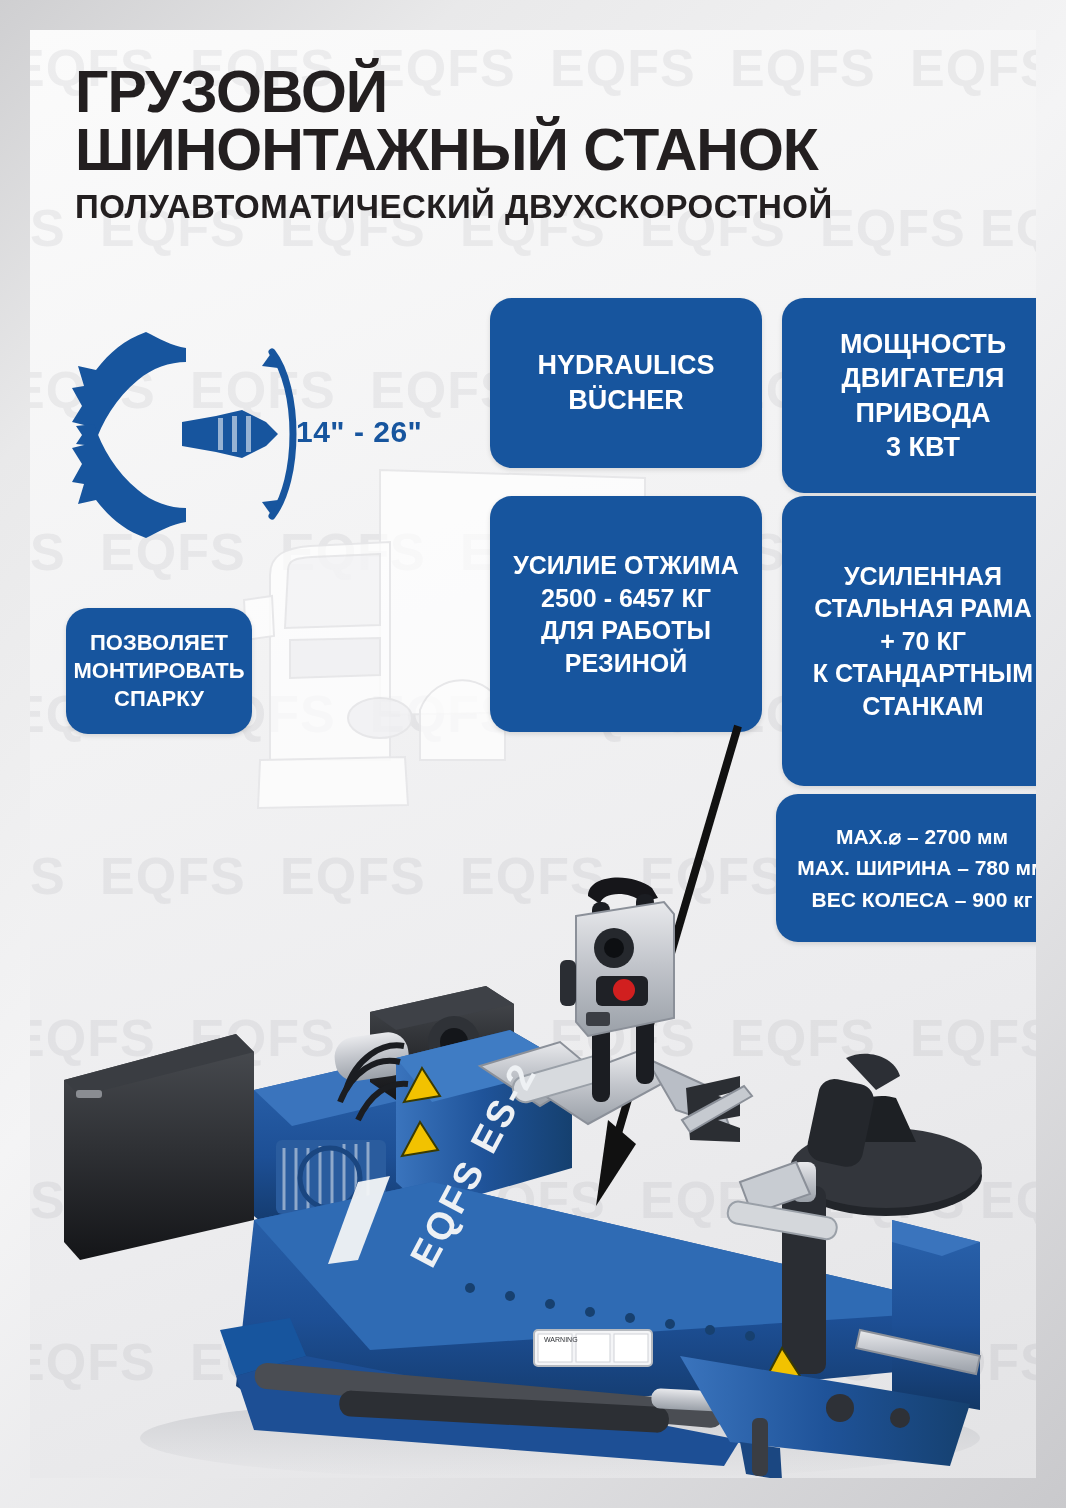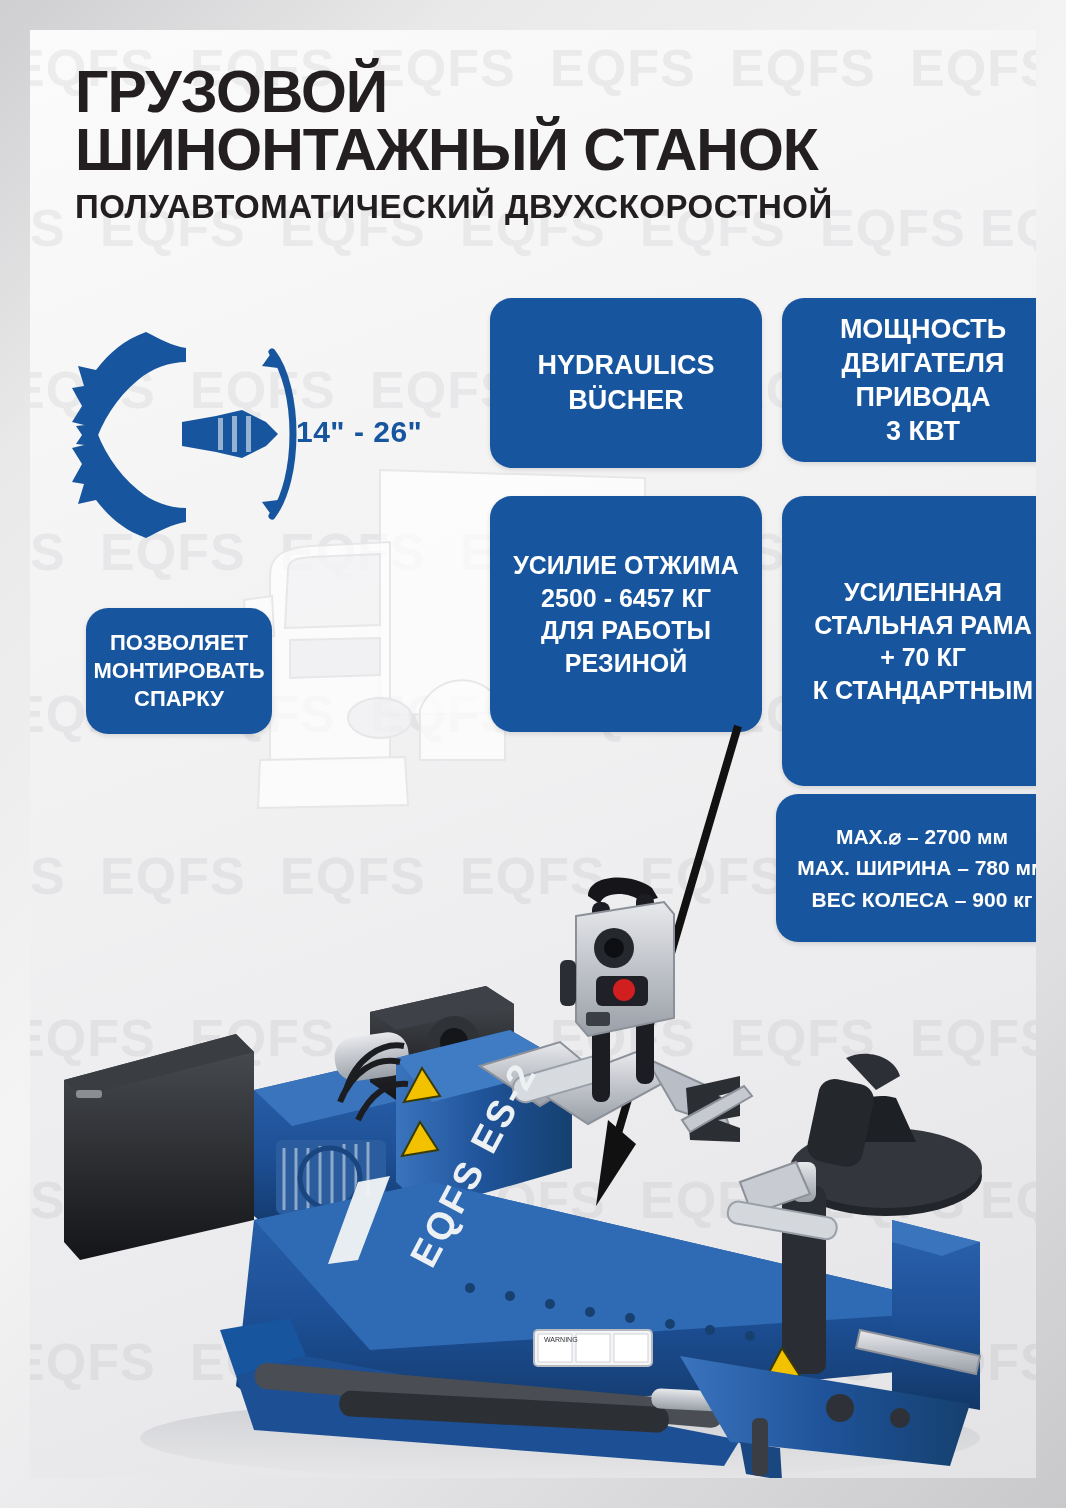--- a/index.html
+++ b/index.html
@@ -105,34 +105,34 @@
     width: 100%;
     padding: 0 10px;
   }
   .badge .line { display: block; }
 
   #badge-pump {
     left: 460px; top: 268px; width: 272px; height: 170px;
     font-size: 27px; line-height: 1.28;
   }
   #badge-power {
-    left: 752px; top: 268px; width: 282px; height: 164px;
+    left: 752px; top: 268px; width: 282px; height: 195px;
     font-size: 27px; line-height: 1.26;
   }
   #badge-force {
     left: 460px; top: 466px; width: 272px; height: 236px;
     font-size: 25px; line-height: 1.3;
   }
   #badge-frame {
     left: 752px; top: 466px; width: 282px; height: 290px;
     font-size: 25px; line-height: 1.3;
   }
   #badge-dual {
     left: 36px; top: 578px; width: 186px; height: 126px;
-    font-size: 22px; line-height: 1.28; margin-left: 20px;
+    font-size: 22px; line-height: 1.28;
   }
   #badge-dims {
     left: 746px; top: 764px; width: 292px; height: 148px;
     font-size: 21px; line-height: 1.5;
     text-transform: none;
   }
   #badge-dims .line { white-space: nowrap; }
 
   
   .clamp-wrap {
@@ -322,20 +322,21 @@
         <span class="line">РЕЗИНОЙ</span>
       </div>
     </div>
 
     <div class="badge" id="badge-frame">
       <div class="inner">
         <span class="line">УСИЛЕННАЯ</span>
         <span class="line">СТАЛЬНАЯ РАМА</span>
         <span class="line">+ 70 КГ</span>
         <span class="line">К СТАНДАРТНЫМ</span>
+        <span class="line">СТАНКАМ</span>
       </div>
     </div>
 
     <div class="badge" id="badge-dual">
       <div class="inner">
         <span class="line">ПОЗВОЛЯЕТ</span>
         <span class="line">МОНТИРОВАТЬ</span>
         <span class="line">СПАРКУ</span>
       </div>
     </div>

